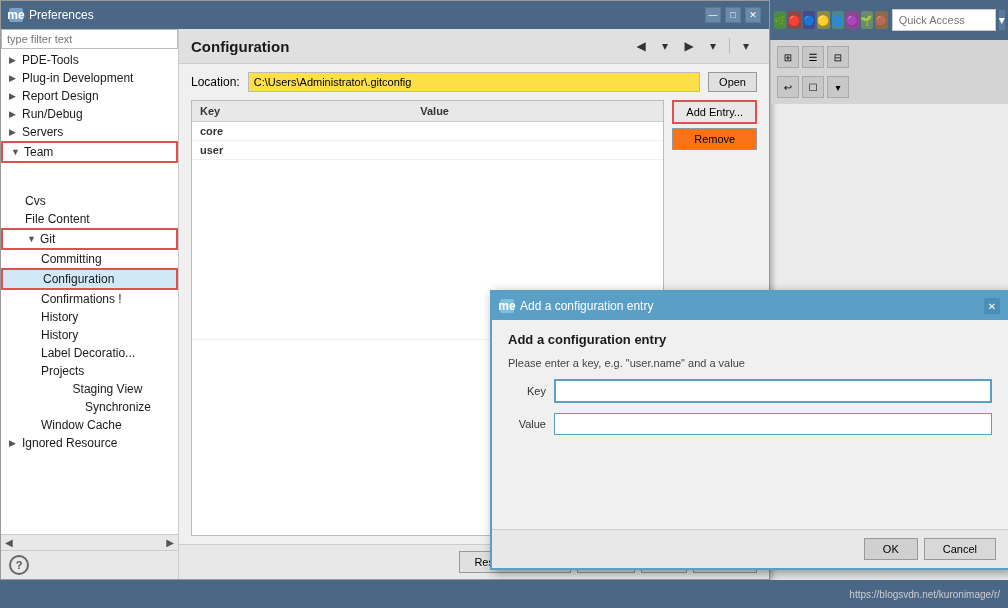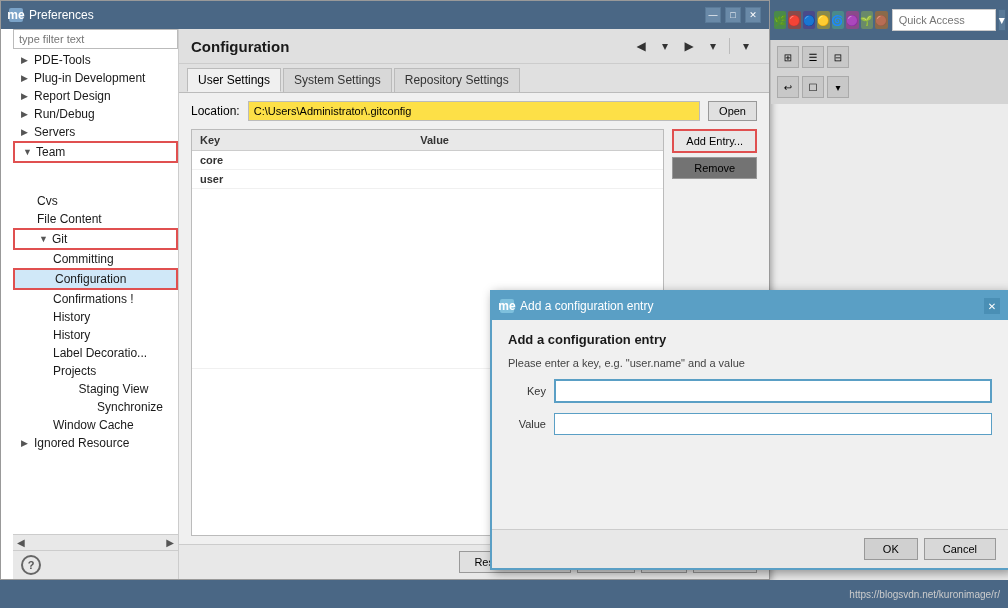--- a/index.html
+++ b/index.html
@@ -55,21 +55,20 @@
       height: calc(100% - 28px);
     }
 
     
     .sidebar {
       width: 178px;
       background: #fff;
       border-right: 1px solid #ccc;
       display: flex;
       flex-direction: column;
-      padding-left: 12px;
     }
     .filter-input {
       width: 100%;
       border: 1px solid #bbb;
       padding: 3px 5px;
       font-size: 11px;
       color: #888;
       outline: none;
       background: #fff;
     }
@@ -198,21 +197,21 @@
 
     .action-btns {
       display: flex;
       flex-direction: column;
       gap: 4px;
       padding-top: 0;
     }
     .action-btn {
       padding: 4px 12px;
       border: 2px solid #e05050;
-      background: #737373;
+      background: #f97316;
       cursor: pointer;
       font-size: 11px;
       white-space: nowrap;
     }
     .action-btn.remove-btn {
       border: 1px solid #999;
       border-color: #999;
     }
 
     
@@ -554,31 +553,20 @@
           <div class="toolbar-btn">
             <span>▾</span>
           </div>
           <div class="toolbar-separator"></div>
           <div class="toolbar-btn">
             <span>▾</span>
           </div>
         </div>
       </div>
 
-      <div class="tabs-row">
-        <div class="tab active">
-          <span>User Settings</span>
-        </div>
-        <div class="tab">
-          <span>System Settings</span>
-        </div>
-        <div class="tab">
-          <span>Repository Settings</span>
-        </div>
-      </div>
 
       <div class="location-row">
         <span>Location:</span>
         <input class="location-input" type="text" value="C:\Users\Administrator\.gitconfig" style="">
         <button class="open-btn">Open</button>
       </div>
 
       <div class="kv-section">
         <div class="kv-table-wrap">
           <table class="kv-table">

